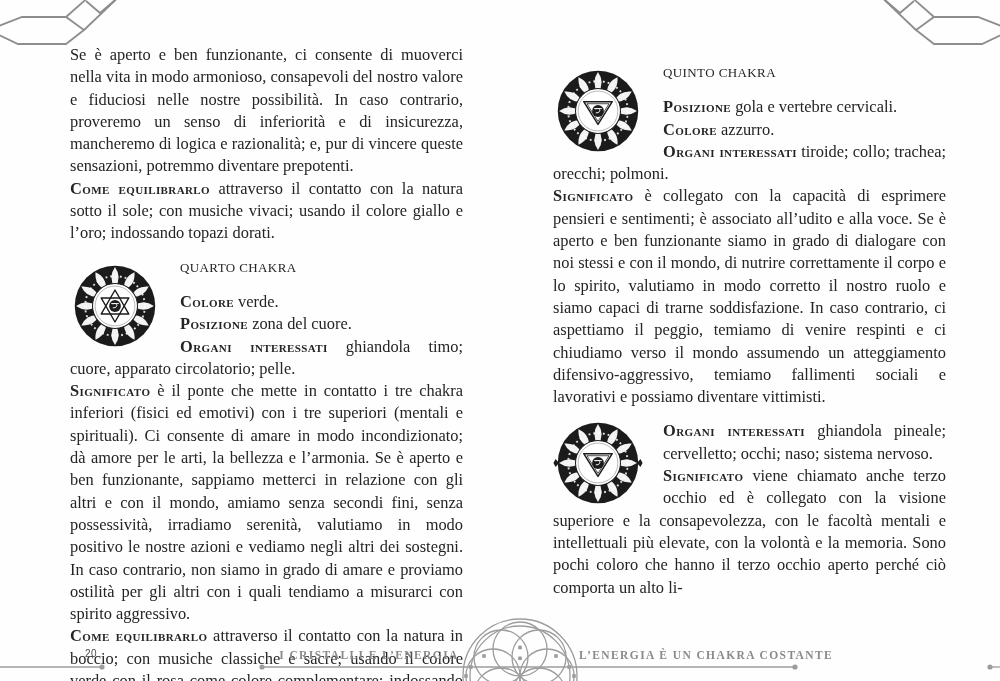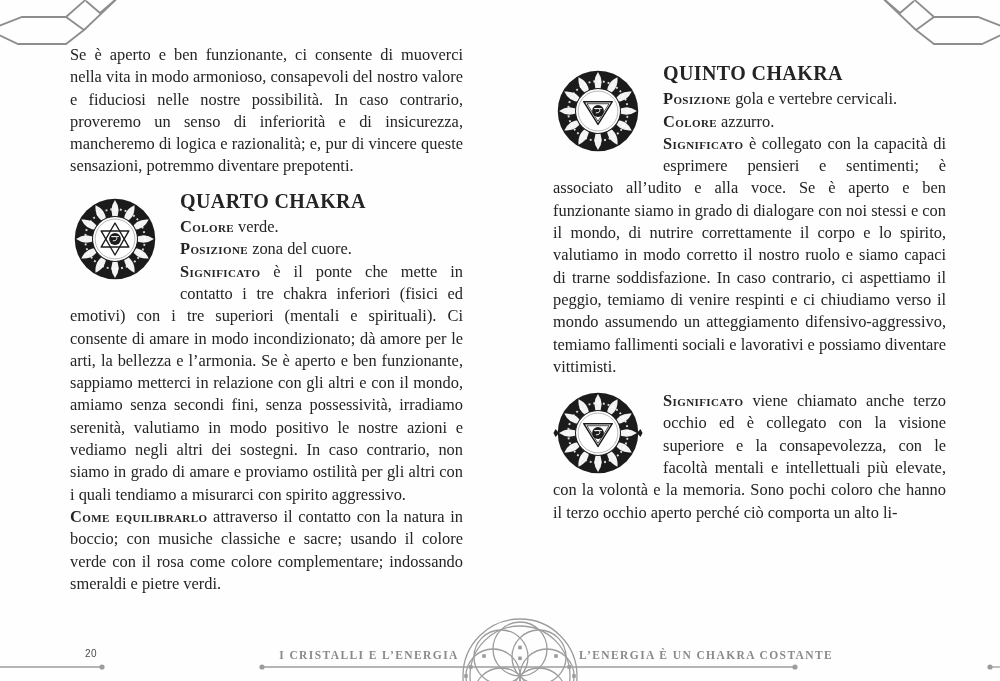--- a/index.html
+++ b/index.html
@@ -13,21 +13,21 @@
   }
   .col{position:absolute;width:393px;font-size:16.4px;line-height:22.3px;}
   #col-left{left:70px;top:44px;}
   #col-right{left:553px;top:50px;}
   .col p{margin:0;text-align:justify;}
   .lead{font-variant:small-caps;font-weight:bold;letter-spacing:0.4px;}
   .chakra{margin-top:12px;}
   .chakra::after{content:"";display:block;clear:both;}
   .icon{float:left;width:90px;height:90px;margin:4px 20px 0 0;}
   .chakra.flush .icon{margin-top:-2px;}
-  .chakra-title{margin:4px;font-size:20px;font-weight:700;letter-spacing:0.4px;line-height:22.3px;}
+  .chakra-title{margin:12px;font-size:13px;font-weight:400;letter-spacing:0.4px;line-height:22.3px;}
   .corner{position:absolute;top:0;}
   #corner-left{left:0;}
   #corner-right{right:0;transform:scaleX(-1);}
   #footer-art{position:absolute;left:0;top:610px;}
   .pagenum{
     position:absolute;top:648px;font-family:"Liberation Sans",sans-serif;
     font-size:10px;color:#4a4a4a;letter-spacing:0.5px;text-align:right;
   }
   #pagenum-left{left:63px;width:34px;}
   #pagenum-right{left:952px;width:34px;margin-top:32px;}
@@ -53,20 +53,21 @@
   <g fill="none" stroke="#8d8d8d" stroke-width="1.8">
     <path d="M-12,30 L22,17 L66,17 L84,30 L66,44 L18,44 L-12,30 Z"></path>
     <path d="M66,17 L92,-6"></path>
     <path d="M84,30 L126,-10"></path>
     <path d="M86,1 L100,13 L115,0"></path>
   </g>
 </svg>
 
 <div id="col-left" class="col">
     <p class="body-par"><span>Se è aperto e ben funzionante, ci consente di muoverci nella vita in modo armonioso, consapevoli del nostro valore e fiduciosi nelle nostre possibilità. In caso contrario, proveremo un senso di inferiorità e di insicurezza, mancheremo di logica e razionalità; e, pur di vincere queste sensazioni, potremmo diventare prepotenti.</span></p>
+    <p class="body-par"><span class="lead">Come equilibrarlo</span> <span>attraverso il contatto con la natura sotto il sole; con musiche vivaci; usando il colore giallo e l’oro; indossando topazi dorati.</span></p>
     <div class="chakra">
       <span class="icon"><svg width="90" height="90" viewBox="-52 -50 104 100">
     <circle r="46.5" fill="#1b1b1b"></circle>
     <g fill="#fff" opacity="0.95">
             <path d="M0,-45 Q8.5,-33 0,-21 Q-8.5,-33 0,-45" transform="rotate(0)"></path>
             <path d="M0,-45 Q8.5,-33 0,-21 Q-8.5,-33 0,-45" transform="rotate(30)"></path>
             <path d="M0,-45 Q8.5,-33 0,-21 Q-8.5,-33 0,-45" transform="rotate(60)"></path>
             <path d="M0,-45 Q8.5,-33 0,-21 Q-8.5,-33 0,-45" transform="rotate(90)"></path>
             <path d="M0,-45 Q8.5,-33 0,-21 Q-8.5,-33 0,-45" transform="rotate(120)"></path>
             <path d="M0,-45 Q8.5,-33 0,-21 Q-8.5,-33 0,-45" transform="rotate(150)"></path>
@@ -82,20 +83,21 @@
     <circle r="26" fill="none" stroke="#1b1b1b" stroke-width="1.2"></circle>
     <circle r="23" fill="none" stroke="#1b1b1b" stroke-width="0.6" opacity="0.6"></circle>
     <path d="M0,-18.5 L16,9.3 L-16,9.3 Z" fill="none" stroke="#1b1b1b" stroke-width="1.6" stroke-linejoin="round"></path>
          <path d="M0,18.5 L16,-9.3 L-16,-9.3 Z" fill="none" stroke="#1b1b1b" stroke-width="1.6" stroke-linejoin="round"></path>
           <circle r="6.8" fill="#1b1b1b"></circle>
     <path d="M-2.6,-2.6 Q2.6,-4 2.1,-0.3 Q1.6,2.7 -2.1,2.2 M-4,-2.8 L4,-2.8" stroke="#fff" stroke-width="1.05" fill="none" stroke-linecap="round"></path>
   </svg></span>
       <h3 class="chakra-title">QUARTO CHAKRA</h3>
       <p class="info"><span class="lead">Colore</span> <span>verde.</span></p>
       <p class="info"><span class="lead">Posizione</span> <span>zona del cuore.</span></p>
+      <p class="info"><span class="lead">Organi interessati</span> <span>ghiandola timo; cuore, apparato circolatorio; pelle.</span></p>
       <p class="body-par"><span class="lead">Significato</span> <span>è il ponte che mette in contatto i tre chakra inferiori (fisici ed emotivi) con i tre superiori (mentali e spirituali). Ci consente di amare in modo incondizionato; dà amore per le arti, la bellezza e l’armonia. Se è aperto e ben funzionante, sappiamo metterci in relazione con gli altri e con il mondo, amiamo senza secondi fini, senza possessività, irradiamo serenità, valutiamo in modo positivo le nostre azioni e vediamo negli altri dei sostegni. In caso contrario, non siamo in grado di amare e proviamo ostilità per gli altri con i quali tendiamo a misurarci con spirito aggressivo.</span></p>
       <p class="body-par"><span class="lead">Come equilibrarlo</span> <span>attraverso il contatto con la natura in boccio; con musiche classiche e sacre; usando il colore verde con il rosa come colore complementare; indossando smeraldi e pietre verdi.</span></p>
     </div>
   </div>
 <div id="col-right" class="col">
     <div class="chakra">
       <span class="icon"><svg width="90" height="90" viewBox="-52 -50 104 100">
     <circle r="46.5" fill="#1b1b1b"></circle>
     <g fill="#fff" opacity="0.95">
             <path d="M0,-45 Q8.5,-33 0,-21 Q-8.5,-33 0,-45" transform="rotate(0)"></path>
@@ -116,20 +118,21 @@
     <circle r="26" fill="none" stroke="#1b1b1b" stroke-width="1.2"></circle>
     <circle r="23" fill="none" stroke="#1b1b1b" stroke-width="0.6" opacity="0.6"></circle>
     <path d="M0,15.5 L-16.5,-10.8 L16.5,-10.8 Z" fill="none" stroke="#1b1b1b" stroke-width="1.7" stroke-linejoin="round"></path>
          <path d="M0,12 L-12.8,-8.4 L12.8,-8.4 Z" fill="none" stroke="#1b1b1b" stroke-width="0.9" stroke-linejoin="round"></path>
           <circle r="6.8" fill="#1b1b1b"></circle>
     <path d="M-2.6,-2.6 Q2.6,-4 2.1,-0.3 Q1.6,2.7 -2.1,2.2 M-4,-2.8 L4,-2.8" stroke="#fff" stroke-width="1.05" fill="none" stroke-linecap="round"></path>
   </svg></span>
       <h3 class="chakra-title">QUINTO CHAKRA</h3>
       <p class="info"><span class="lead">Posizione</span> <span>gola e vertebre cervicali.</span></p>
       <p class="info"><span class="lead">Colore</span> <span>azzurro.</span></p>
+      <p class="info"><span class="lead">Organi interessati</span> <span>tiroide; collo; trachea; orecchi; polmoni.</span></p>
       <p class="body-par"><span class="lead">Significato</span> <span>è collegato con la capacità di esprimere pensieri e sentimenti; è associato all’udito e alla voce. Se è aperto e ben funzionante siamo in grado di dialogare con noi stessi e con il mondo, di nutrire correttamente il corpo e lo spirito, valutiamo in modo corretto il nostro ruolo e siamo capaci di trarne soddisfazione. In caso contrario, ci aspettiamo il peggio, temiamo di venire respinti e ci chiudiamo verso il mondo assumendo un atteggiamento difensivo-aggressivo, temiamo fallimenti sociali e lavorativi e possiamo diventare vittimisti.</span></p>
     </div>
     <div class="chakra flush">
       <span class="icon"><svg width="90" height="90" viewBox="-52 -50 104 100">
     <circle r="46.5" fill="#1b1b1b"></circle>
           <path d="M-45,0 L-49,-4.5 L-51.5,0 L-49,4.5 Z" fill="#1b1b1b"></path>
           <path d="M45,0 L49,-4.5 L51.5,0 L49,4.5 Z" fill="#1b1b1b"></path>
     <g fill="#fff" opacity="0.95">
             <path d="M0,-45 Q8.5,-33 0,-21 Q-8.5,-33 0,-45" transform="rotate(0)"></path>
             <path d="M0,-45 Q8.5,-33 0,-21 Q-8.5,-33 0,-45" transform="rotate(30)"></path>
@@ -146,20 +149,21 @@
           </g>
     <circle r="34.5" fill="none" stroke="#fff" stroke-width="2.2" stroke-dasharray="2.2 3.4" opacity="0.85"></circle>
     <circle r="26" fill="#fff"></circle>
     <circle r="26" fill="none" stroke="#1b1b1b" stroke-width="1.2"></circle>
     <circle r="23" fill="none" stroke="#1b1b1b" stroke-width="0.6" opacity="0.6"></circle>
     <path d="M0,15.5 L-16.5,-10.8 L16.5,-10.8 Z" fill="none" stroke="#1b1b1b" stroke-width="1.7" stroke-linejoin="round"></path>
          <path d="M0,12 L-12.8,-8.4 L12.8,-8.4 Z" fill="none" stroke="#1b1b1b" stroke-width="0.9" stroke-linejoin="round"></path>
           <circle r="6.8" fill="#1b1b1b"></circle>
     <path d="M-2.6,-2.6 Q2.6,-4 2.1,-0.3 Q1.6,2.7 -2.1,2.2 M-4,-2.8 L4,-2.8" stroke="#fff" stroke-width="1.05" fill="none" stroke-linecap="round"></path>
   </svg></span>
+      <p class="info"><span class="lead">Organi interessati</span> <span>ghiandola pineale; cer­velletto; occhi; naso; sistema nervoso.</span></p>
       <p class="body-par"><span class="lead">Significato</span> <span>viene chiamato anche terzo occhio ed è collegato con la visione superiore e la consapevolezza, con le facoltà mentali e intellettuali più elevate, con la volontà e la memoria. Sono pochi coloro che hanno il terzo occhio aperto perché ciò comporta un alto li-</span></p>
     </div>
   </div>
 
 <svg id="footer-art" width="1000" height="71" viewBox="0 0 1000 71">
   <g stroke="#9c9c9c" stroke-width="1.3" fill="none">
     <path d="M0,57 H102"></path>
     <path d="M262,57 H795"></path>
     <path d="M990,57 H1000"></path>
     <g>

